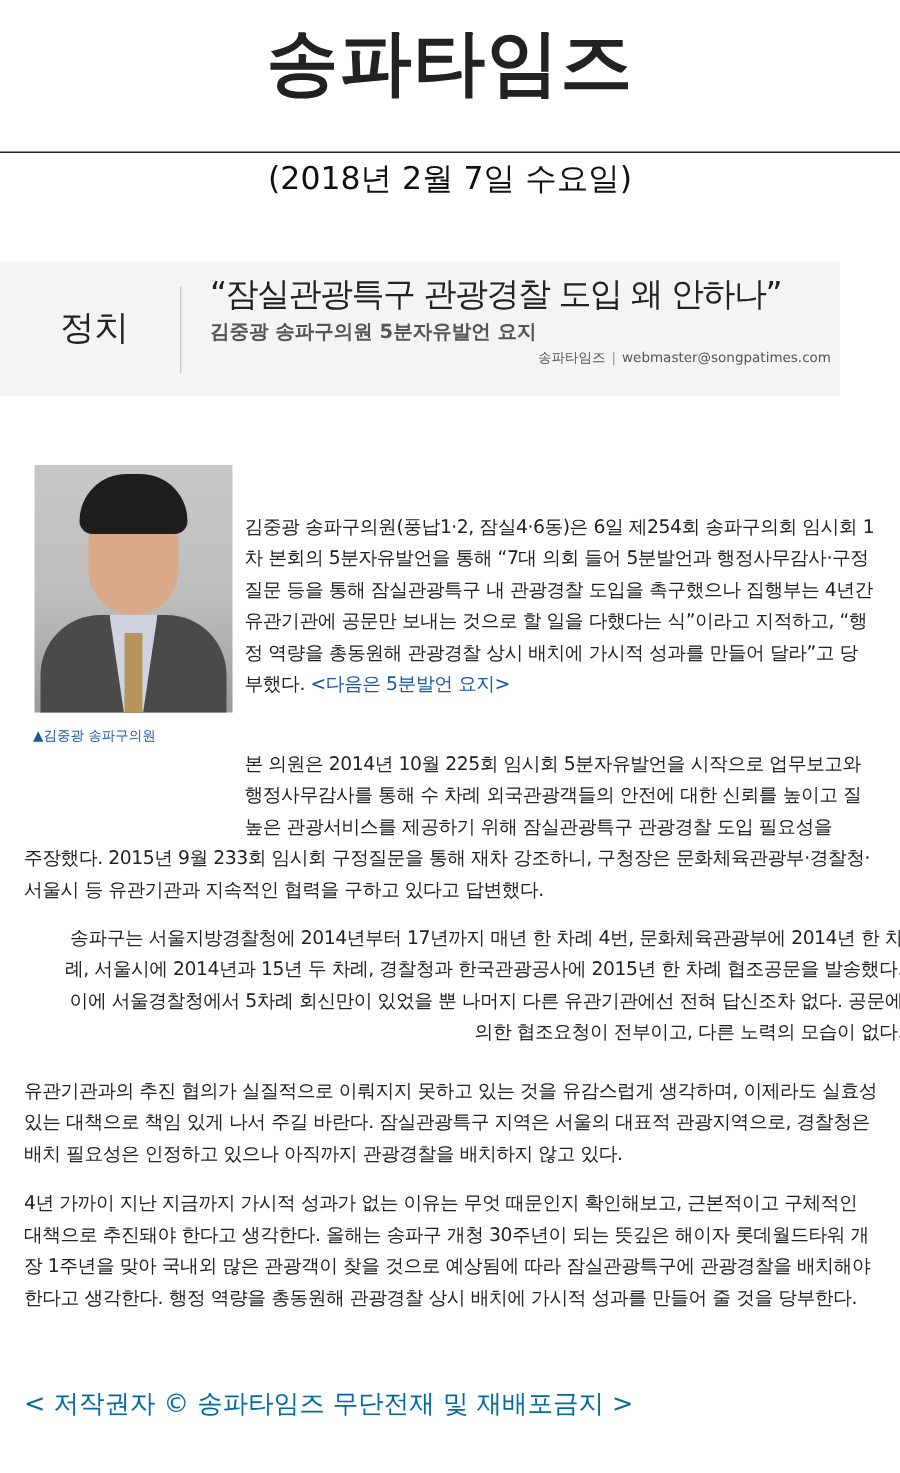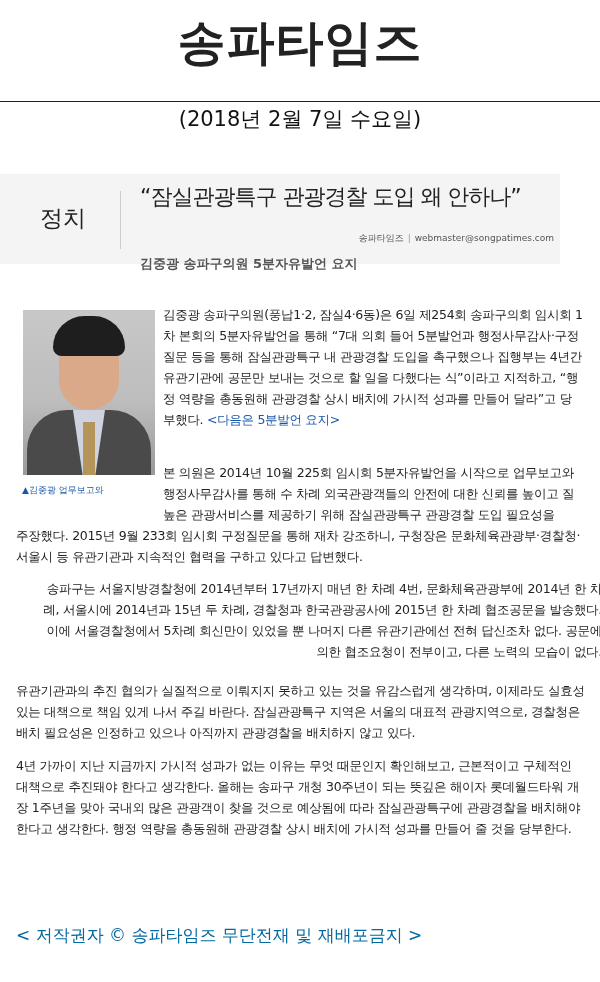--- a/index.html
+++ b/index.html
@@ -10,36 +10,36 @@
                     color:#222; letter-spacing:1px; line-height:60px; }
   .rule { position:absolute; left:0; top:101px; width:600px; height:1px; background:#222; }
   .pub-date { position:absolute; left:0; right:0; top:106px; text-align:center; font-size:21px; color:#111;
               line-height:26px; }
   .header-band { position:absolute; left:0; top:174px; width:560px; height:90px; background:#f4f4f4; }
   .section-label { position:absolute; left:40px; top:29px; font-size:23px; color:#222; }
   .band-divider { position:absolute; left:120px; top:17px; width:1px; height:58px; background:#ccc; }
   .headline { position:absolute; left:140px; top:10px; font-size:22px; color:#222; letter-spacing:-1px;
               white-space:nowrap; line-height:26px; }
   .subhead { position:absolute; left:140px; top:38px; font-size:13px; color:#555; font-weight:bold;
-             white-space:nowrap;margin-top:43px; }
+             white-space:nowrap; }
   .byline { position:absolute; right:6px; top:58px; font-size:9px; color:#555; white-space:nowrap; }
   .byline .sep { color:#999; margin:0 4px; }
   .photo { position:absolute; left:23px; top:310px; width:132px; height:165px;
            background:linear-gradient(180deg,#c8c8c8 0%,#bdbdbd 55%,#9a9a9a 100%); overflow:hidden; }
   .photo .hair { position:absolute; left:30px; top:6px; width:72px; height:40px; background:#1e1e1e;
                  border-radius:36px 36px 10px 10px; }
   .photo .face { position:absolute; left:36px; top:22px; width:60px; height:78px; background:#d9a98a;
                  border-radius:28px 28px 30px 30px; }
   .photo .suit { position:absolute; left:4px; top:100px; width:124px; height:80px; background:#4a4a4a;
                  border-radius:40px 40px 0 0; }
   .photo .shirt { position:absolute; left:50px; top:100px; width:32px; height:65px; background:#cfd3e0;
                   clip-path:polygon(0 0,100% 0,70% 100%,30% 100%); }
   .photo .tie { position:absolute; left:60px; top:112px; width:12px; height:55px; background:#b5955a; }
   .caption { position:absolute; left:22px; top:484px; font-size:9px; color:#1a56a8; white-space:nowrap; }
-  .body-text { position:absolute; font-size:12.5px; color:#222; line-height:21px; letter-spacing:-0.3px; }
+  .body-text { position:absolute; font-size:12.5px; color:#222; line-height:21px; letter-spacing:-0.3px;margin-top:36px; }
   .p1 { left:163px; top:304px; width:420px; }
   .p2 { left:163px; top:462px; width:420px; }
   .p3 { left:32px; top:578px; width:570px;text-align:right; }
   .p4 { left:16px; top:680px; width:570px; }
   .p5 { left:16px; top:755px; width:570px; }
   .p2 .tail { display:block; margin-left:-147px; width:570px; }
   .link { color:#1a56a8; }
   .copyright { position:absolute; left:16px; top:924px; font-size:17px; color:#0369a1; white-space:nowrap; }
 </style>
 </head>
@@ -61,21 +61,21 @@
   </div>
 </div>
 
 <div class="photo" title="김중광 송파구의원 portrait">
   <div class="suit"></div>
   <div class="shirt"></div>
   <div class="tie"></div>
   <div class="face"></div>
   <div class="hair"></div>
 </div>
-<div class="caption">▲김중광 업무보고와</div>
+<div class="caption">▲김중광 송파구의원</div>
 
 <div class="body-text p1">
   <span>김중광 송파구의원(풍납1·2, 잠실4·6동)은 6일 제254회 송파구의회 임시회 1차 본회의 5분자유발언을 통해 “7대 의회 들어 5분발언과 행정사무감사·구정질문 등을 통해 잠실관광특구 내 관광경찰 도입을 촉구했으나 집행부는 4년간 유관기관에 공문만 보내는 것으로 할 일을 다했다는 식”이라고 지적하고, “행정 역량을 총동원해 관광경찰 상시 배치에 가시적 성과를 만들어 달라”고 당부했다. </span><span class="link">&lt;다음은 5분발언 요지&gt;</span>
 </div>
 
 <div class="body-text p2">
   <span>본 의원은 2014년 10월 225회 임시회 5분자유발언을 시작으로 업무보고와 행정사무감사를 통해 수 차례 외국관광객들의 안전에 대한 신뢰를 높이고 질 높은 관광서비스를 제공하기 위해 잠실관광특구 관광경찰 도입 필요성을</span>
   <span class="tail">주장했다. 2015년 9월 233회 임시회 구정질문을 통해 재차 강조하니, 구청장은 문화체육관광부·경찰청·서울시 등 유관기관과 지속적인 협력을 구하고 있다고 답변했다.</span>
 </div>
 

